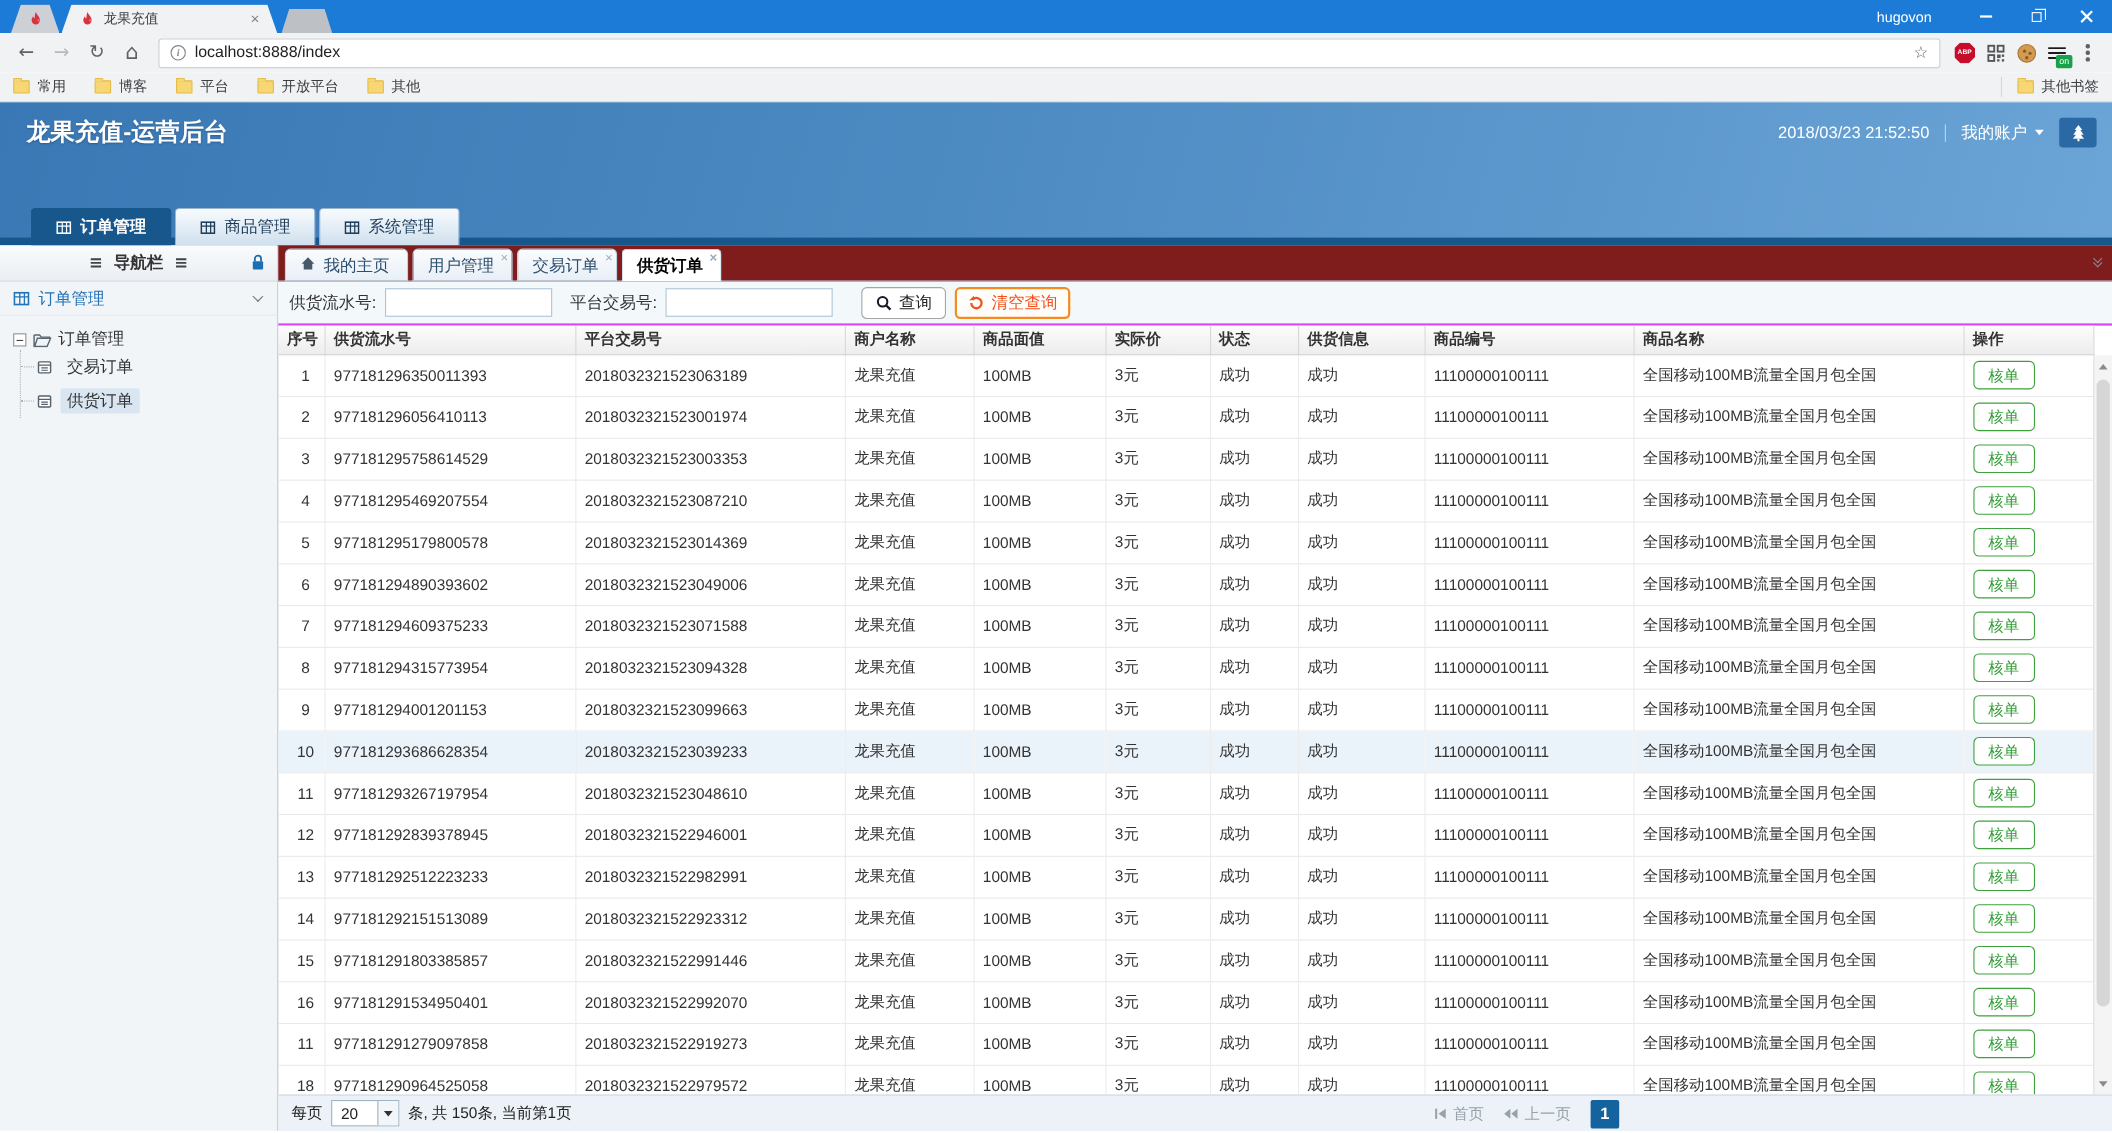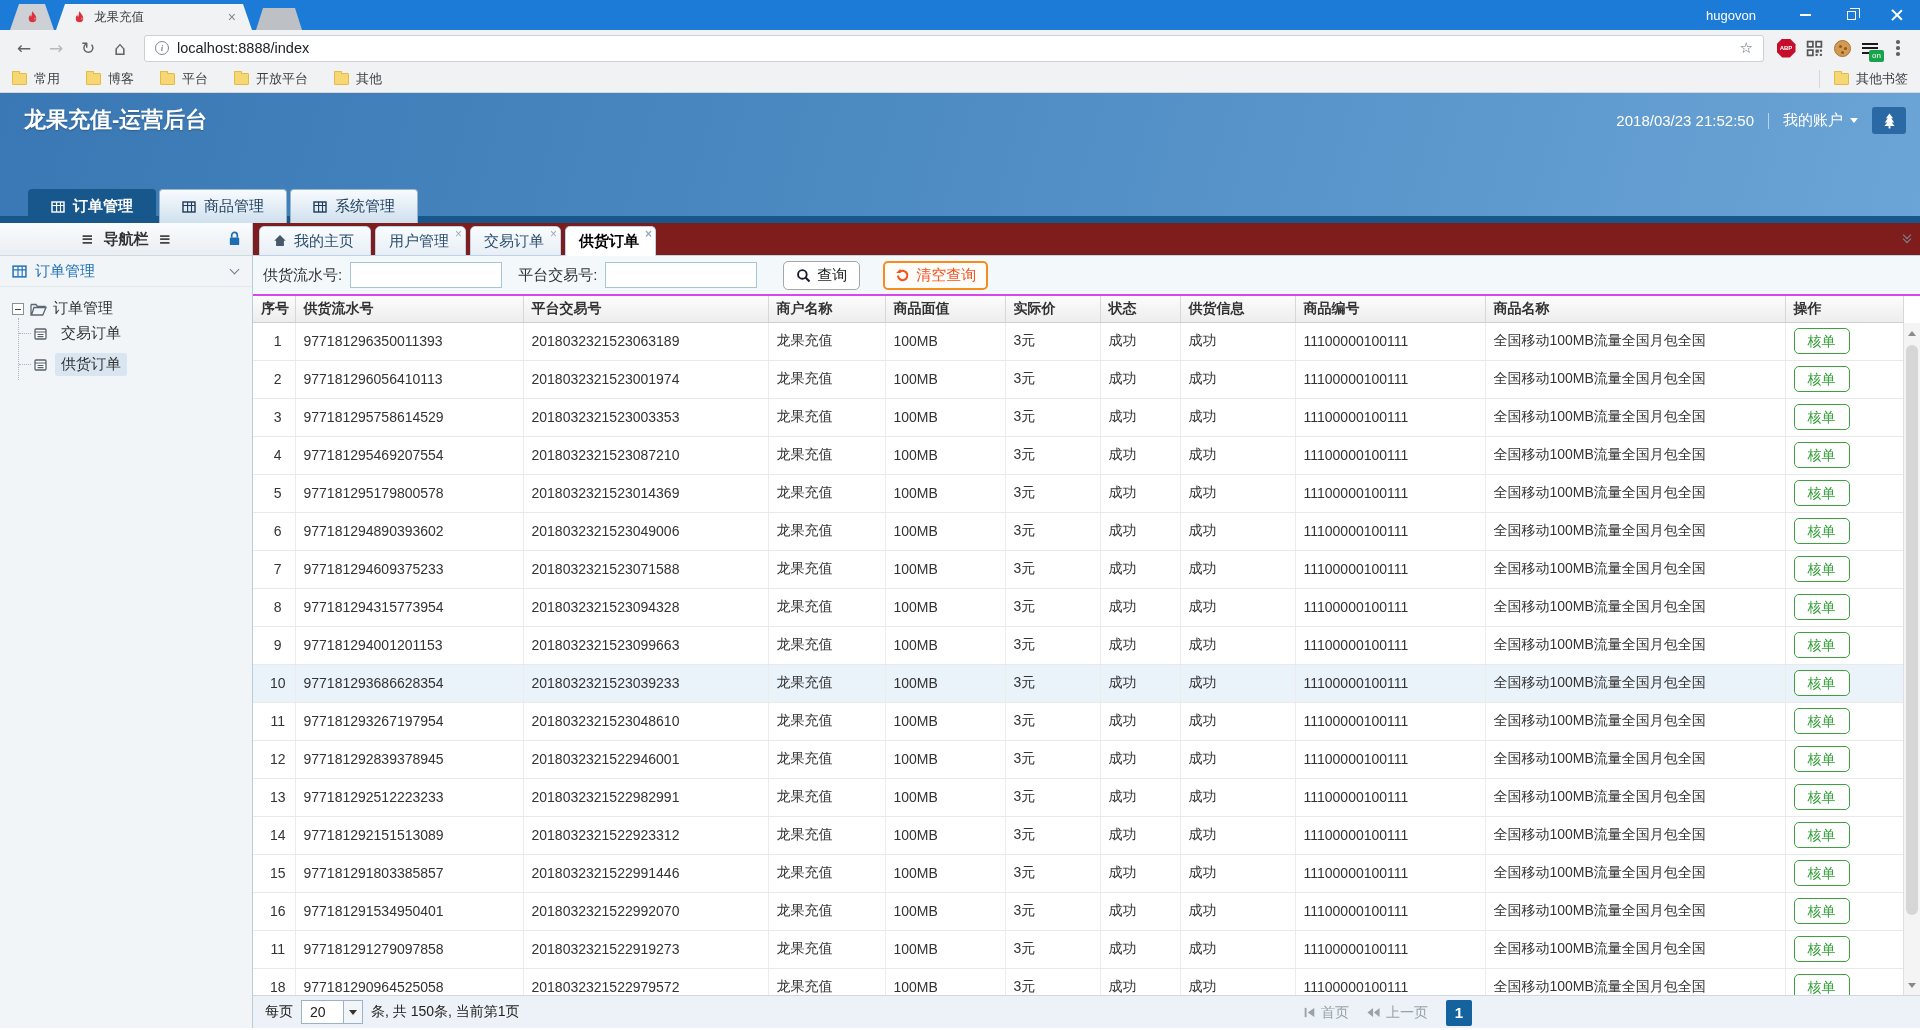--- a/index.html
+++ b/index.html
@@ -93,21 +93,21 @@
   .main{flex:1;display:flex;flex-direction:column;min-width:0;position:relative;}
   .mtabs{height:33px;background:#7f1d1d;border-bottom:1px solid #bdd2e4;display:flex;align-items:flex-end;gap:4px;padding:0 0 0 6px;position:relative;}
   .mtab{height:30px;margin-bottom:-1px;display:flex;align-items:center;gap:7px;padding:0 16px 0 13px;border:1px solid #bdd2e4;border-radius:5px 5px 0 0;background:linear-gradient(#fafcfe,#e7eff6);color:#2c4f6e;font-size:15px;position:relative;}
   .mtab .x{position:absolute;top:1px;right:3px;font-size:12px;color:#9aaabb;line-height:1;}
   .mtab.active{background:#fff;border-bottom-color:#fff;color:#000;font-weight:bold;z-index:1;}
   .mtab-tool{position:absolute;right:10px;top:9px;display:flex;flex-direction:column;gap:1px;}
   .mtab-tool .chev{border-color:#7a8b99;width:6px;height:6px;}
   .searchbar{height:40px;background:#f3f8fb;border-bottom:2px solid #d946ef;display:flex;align-items:center;gap:8px;padding-left:10px;font-size:15px;}
   .s-input{width:152px;height:26px;border:1px solid #abc3d6;background:#fff;padding:0 6px;font-size:14px;font-family:inherit;}
   .btn-search{height:29px;display:flex;align-items:center;gap:6px;padding:0 12px;margin-left:18px;background:#fff;border:1px solid #a6a6a6;border-radius:5px;font-size:15px;color:#222;}
-  .btn-clear{height:29px;display:flex;align-items:center;gap:6px;padding:0 10px;margin-left:15px;background:#fffdfa;border:2px solid var(--orange_border);border-radius:5px;font-size:15px;color:var(--orange);}
+  .btn-clear{height:29px;display:flex;align-items:center;gap:6px;padding:0 10px;margin-left:0;background:#fffdfa;border:2px solid var(--orange_border);border-radius:5px;font-size:15px;color:var(--orange);}
 
   
   .gridwrap{height:699px;position:relative;overflow:hidden;}
   table.grid{border-collapse:collapse;table-layout:fixed;width:1650px;}
   table.grid th{height:26px;background:linear-gradient(#fcfcfc,#ededed);border-right:1px solid #d7d7d7;border-bottom:1px solid #cfcfcf;font-size:14px;font-weight:bold;color:#333;text-align:left;padding:0 0 0 8px;white-space:nowrap;}
   table.grid td{height:38px;border-right:1px solid #ececec;border-bottom:1px solid #e9e9e9;padding:0 0 0 8px;font-size:14px;color:#333;white-space:nowrap;overflow:hidden;}
   td.c-no{text-align:center;padding:0;}
   td.c-flow{color:var(--link);font-size:15px;}
   td.c-txn{color:#444;font-size:15px;}
   tr.hl td{background:#eaf2fa;}

